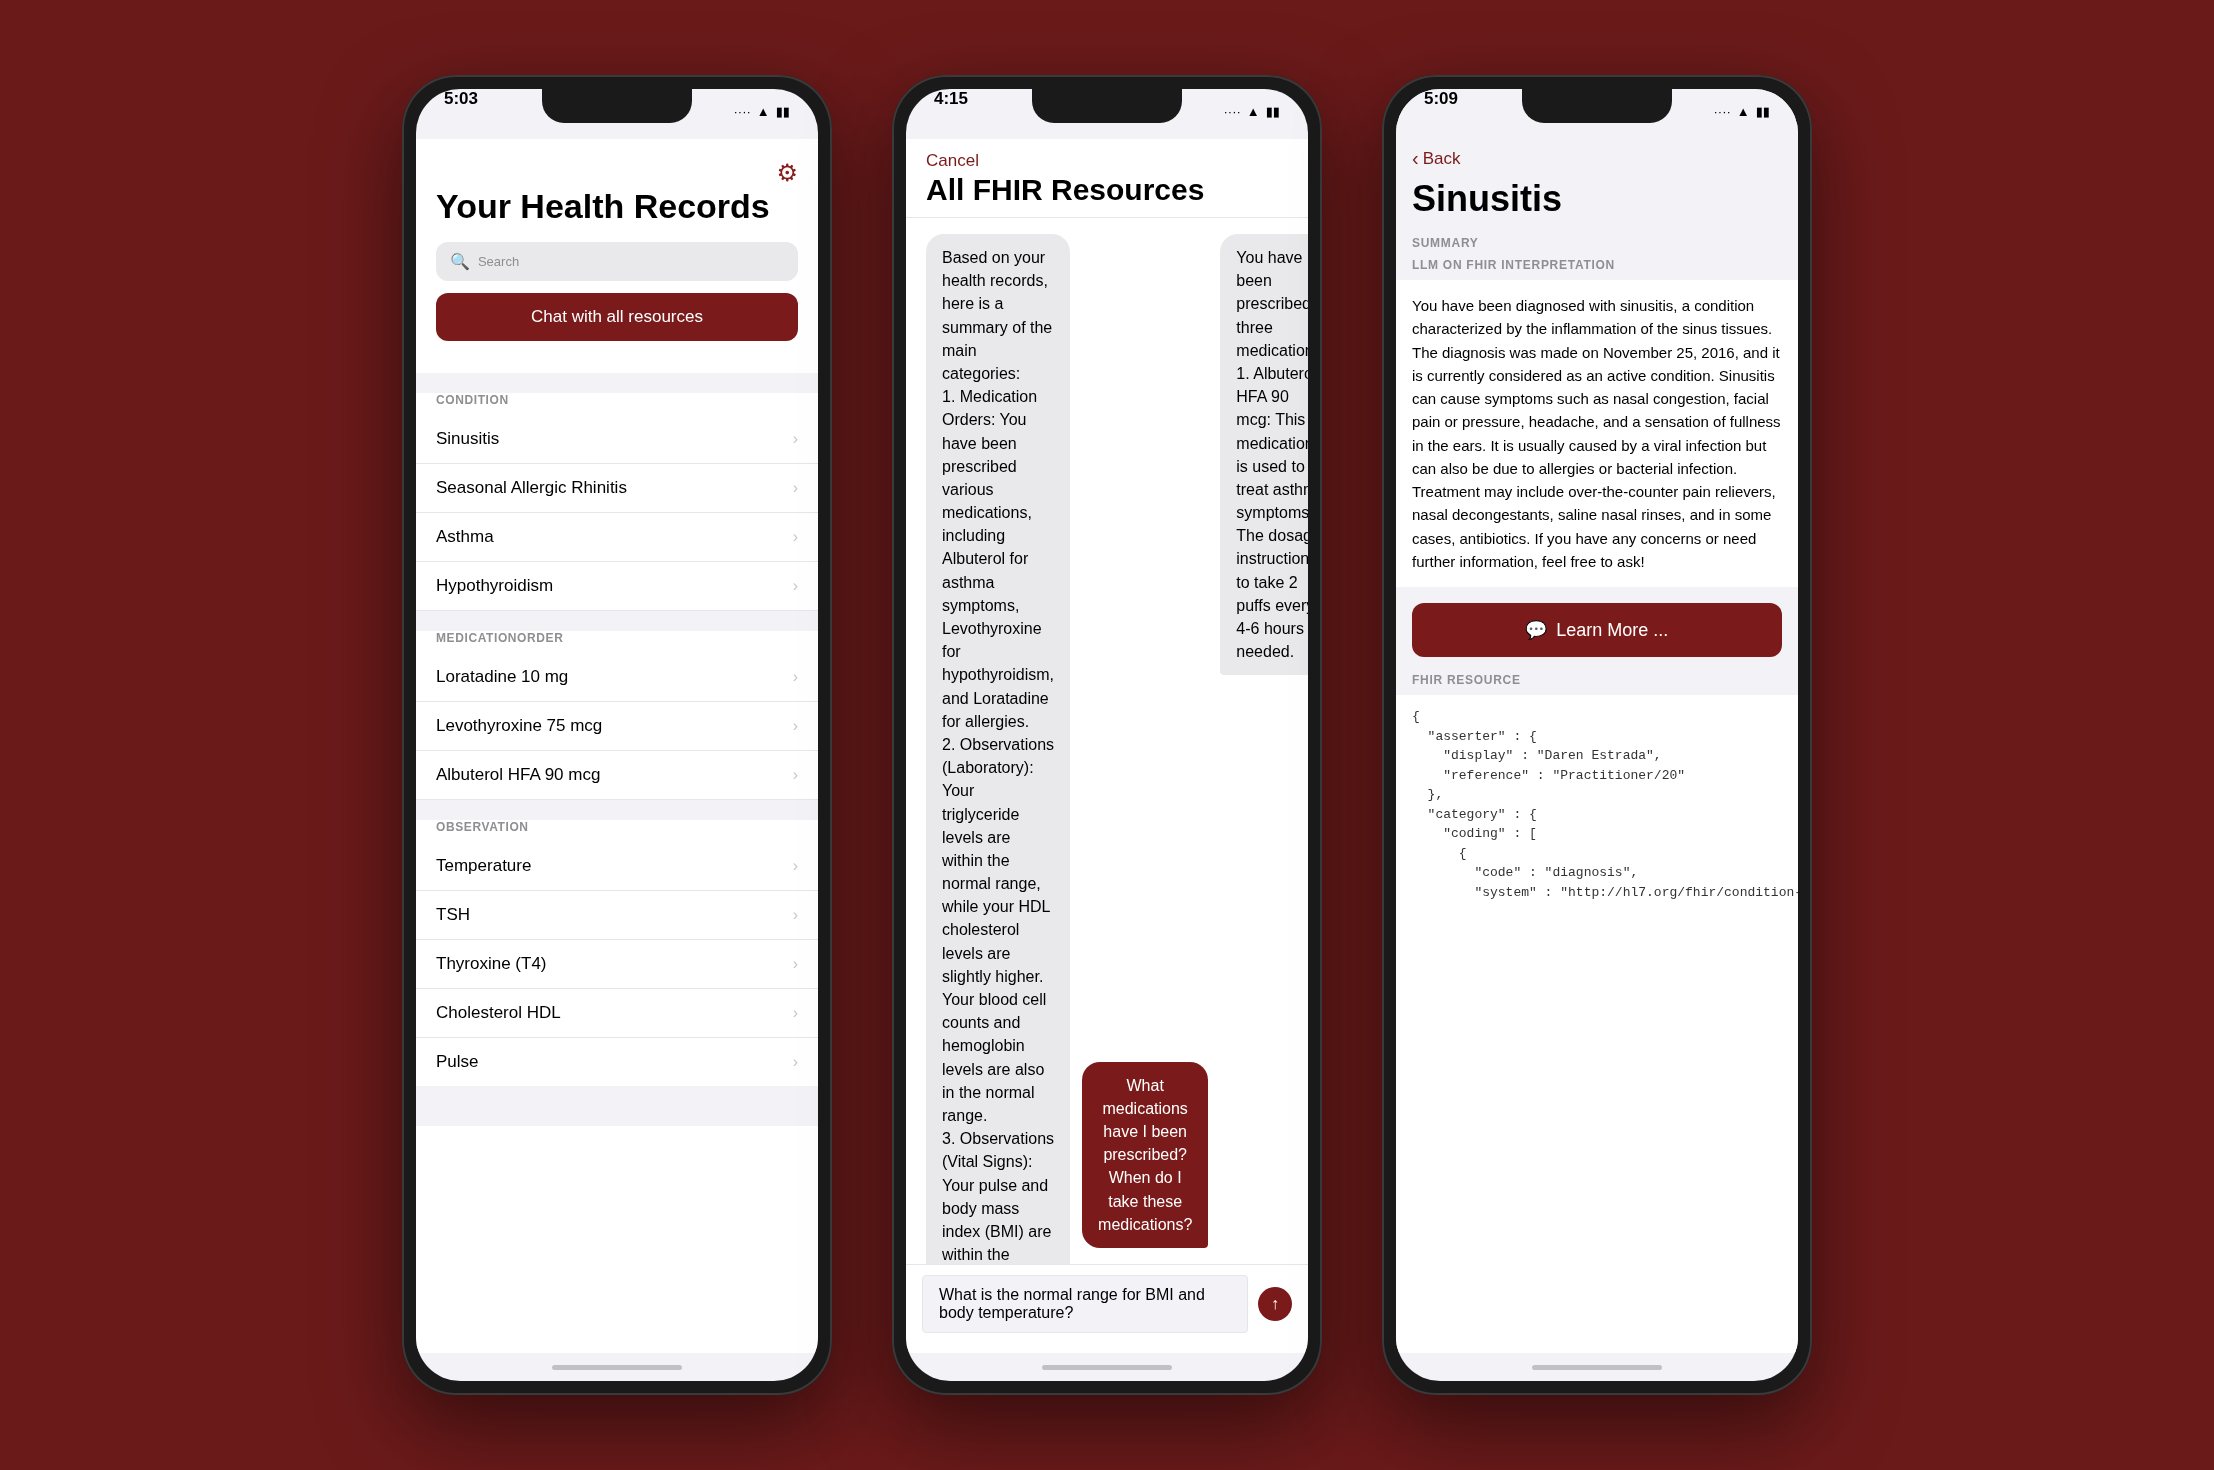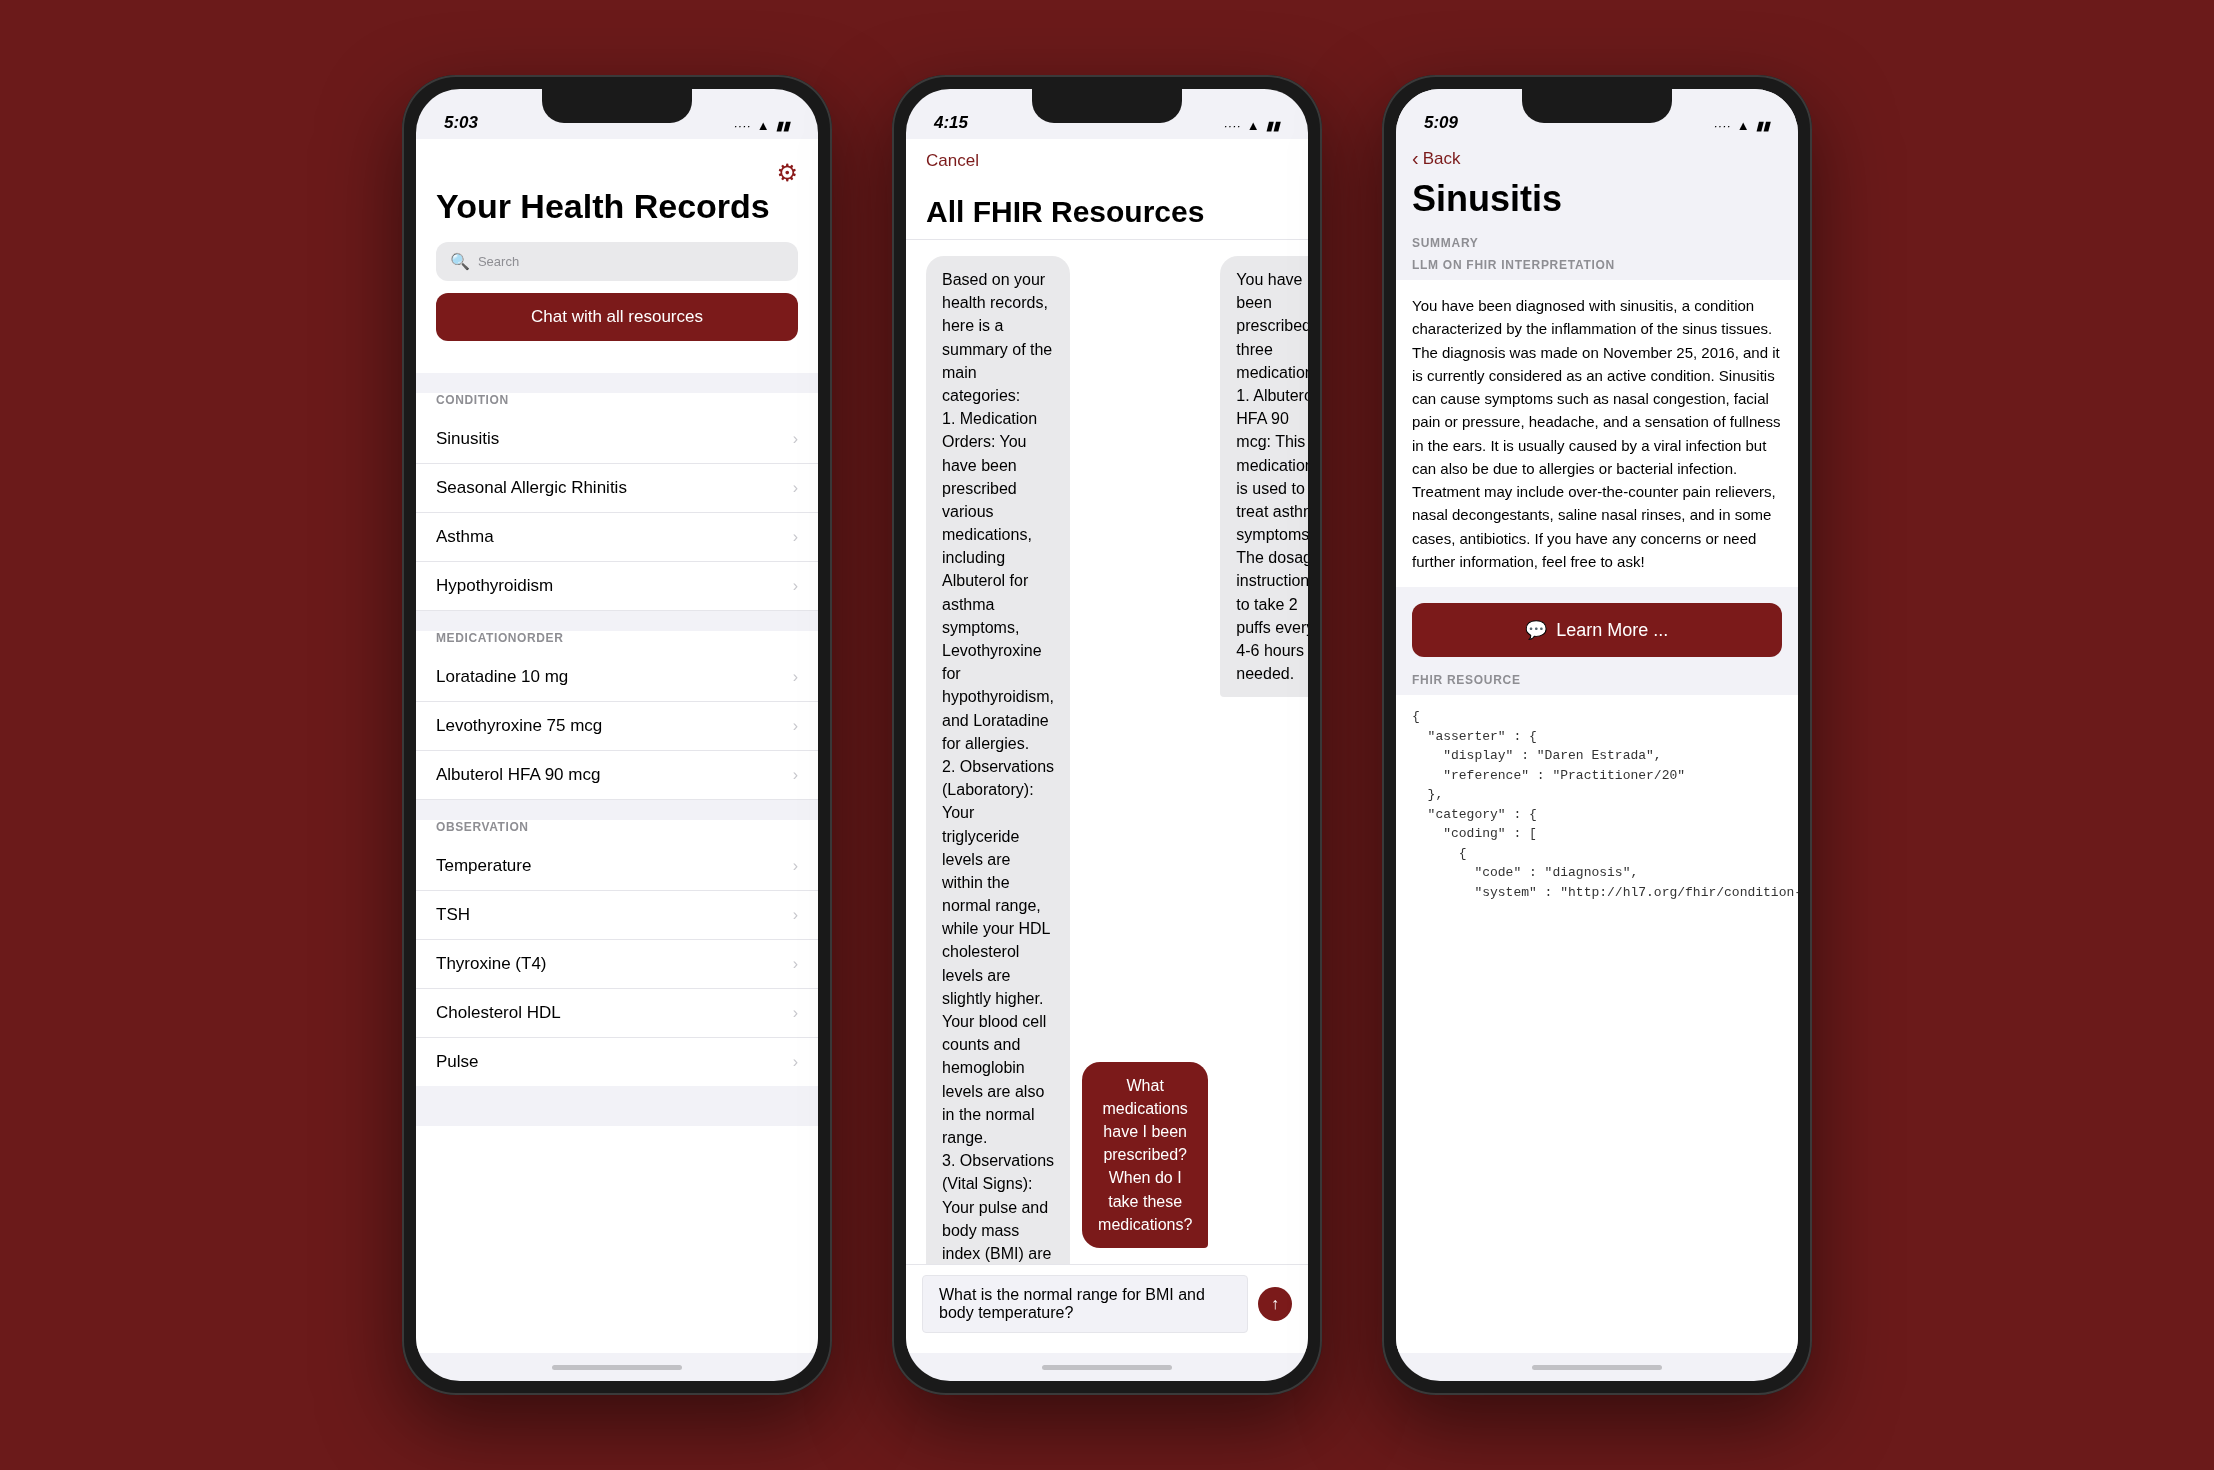--- a/index.html
+++ b/index.html
@@ -48,27 +48,25 @@
       height: 34px;
       background: #1a1a1a;
       border-radius: 0 0 22px 22px;
       z-index: 10;
     }
 
     
     .status-bar {
       height: 50px;
       display: flex;
-      align-items: flex-end;
       justify-content: space-between;
       padding: 0 28px 6px;
       position: relative;
       z-index: 5;
       flex-shrink: 0;
-      font-style: italic;
     }
 
     .status-time {
       font-size: 17px;
       font-weight: 600;
       color: #000;
     }
 
     .status-icons {
       display: flex;
@@ -192,21 +190,21 @@
 
     .chat-header {
       padding: 12px 20px 10px;
       border-bottom: 1px solid #e5e5ea;
       flex-shrink: 0;
     }
 
     .chat-cancel {
       color: #7B1A1A;
       font-size: 17px;
-      margin-bottom: 24px;
+      margin-bottom: 2px;
     }
 
     .chat-title {
       font-size: 30px;
       font-weight: 700;
       color: #000;
     }
 
     .chat-messages {
       flex: 1;

